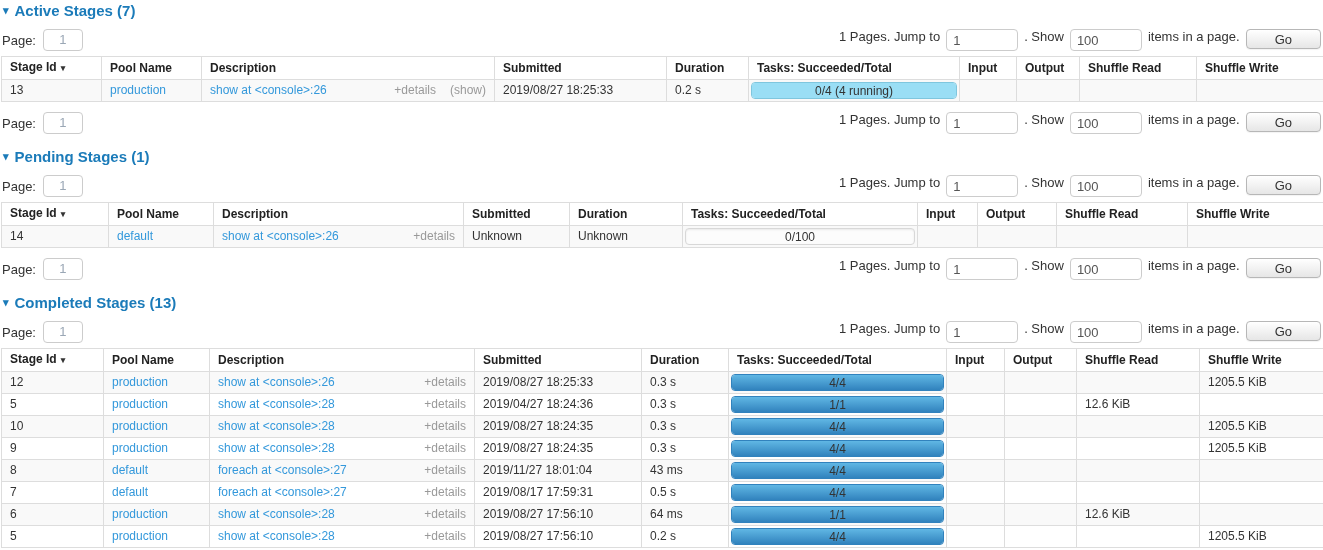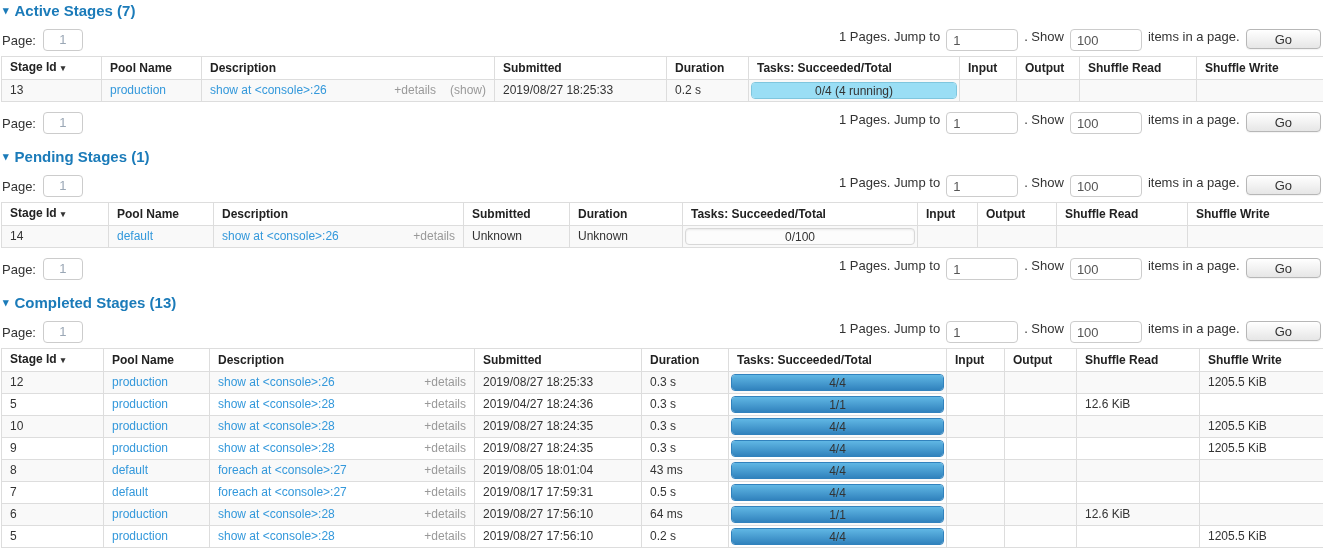--- a/index.html
+++ b/index.html
@@ -384,21 +384,21 @@
           </tr>
           <tr>
             <td>8</td>
             <td><a>default</a></td>
             <td>
               <div class="desc-cell">
                 <a class="desc-link">foreach at &lt;console&gt;:27</a>
                 <a class="muted-link details">+details</a>
               </div>
             </td>
-            <td>2019/08/05 18:01:04</td>
+            <td>2019/11/27 18:01:04</td>
             <td>43 ms</td>
             <td class="tasks-td">
               <div class="progress done">
                 <div class="fill" style="width: 100%;"></div>
                 <span class="bar-text">4/4</span>
               </div>
             </td>
             <td></td>
             <td></td>
             <td></td>

